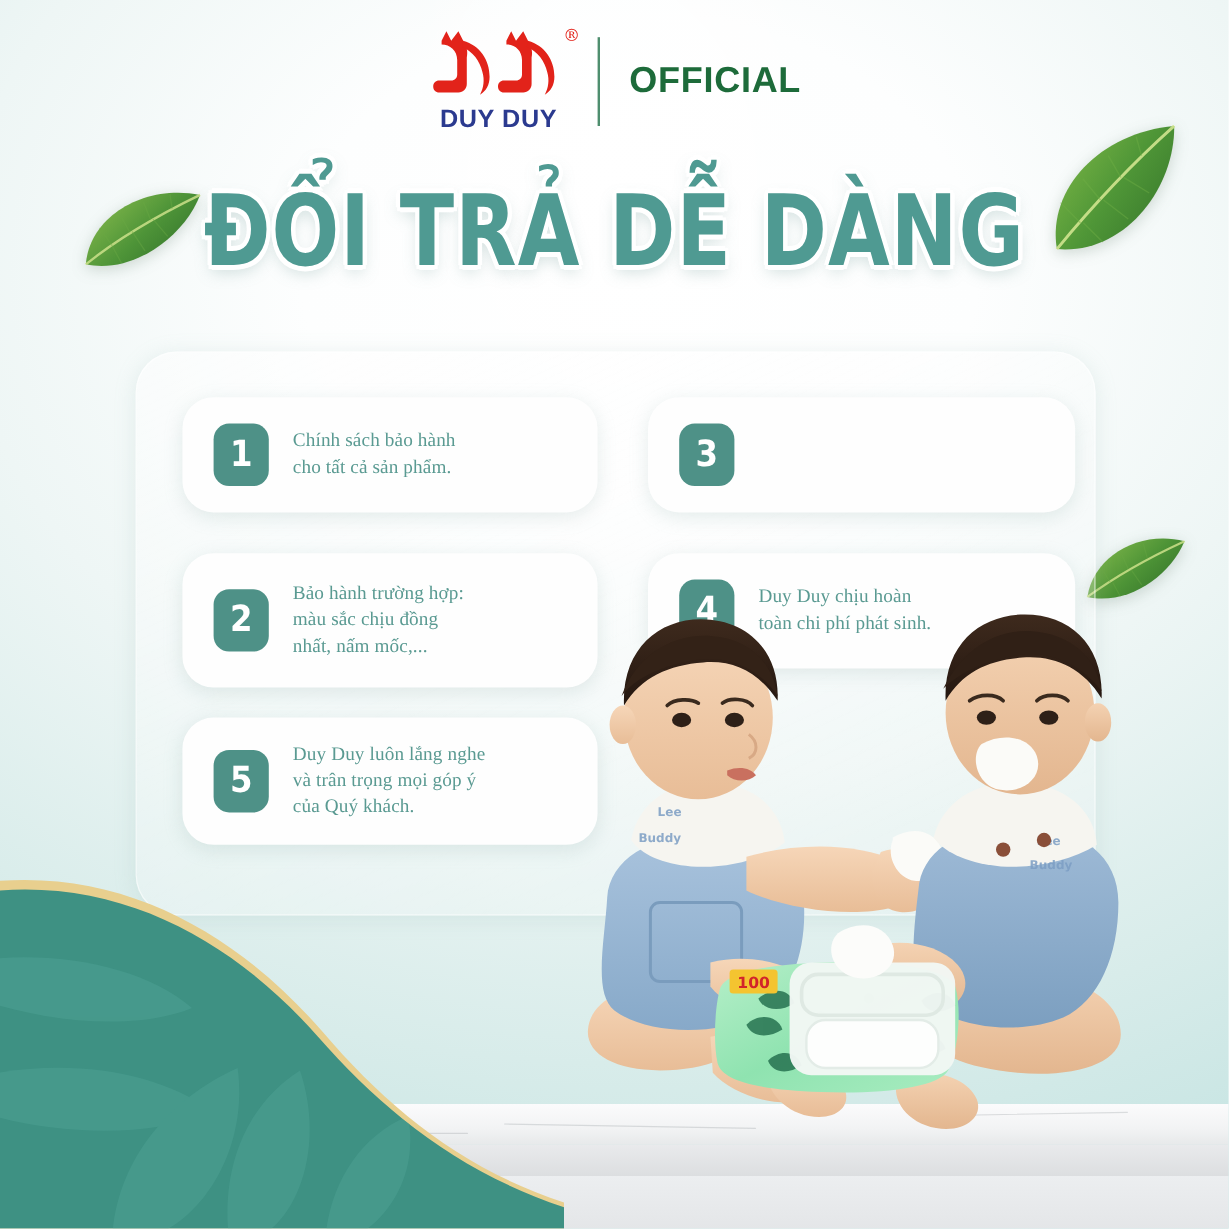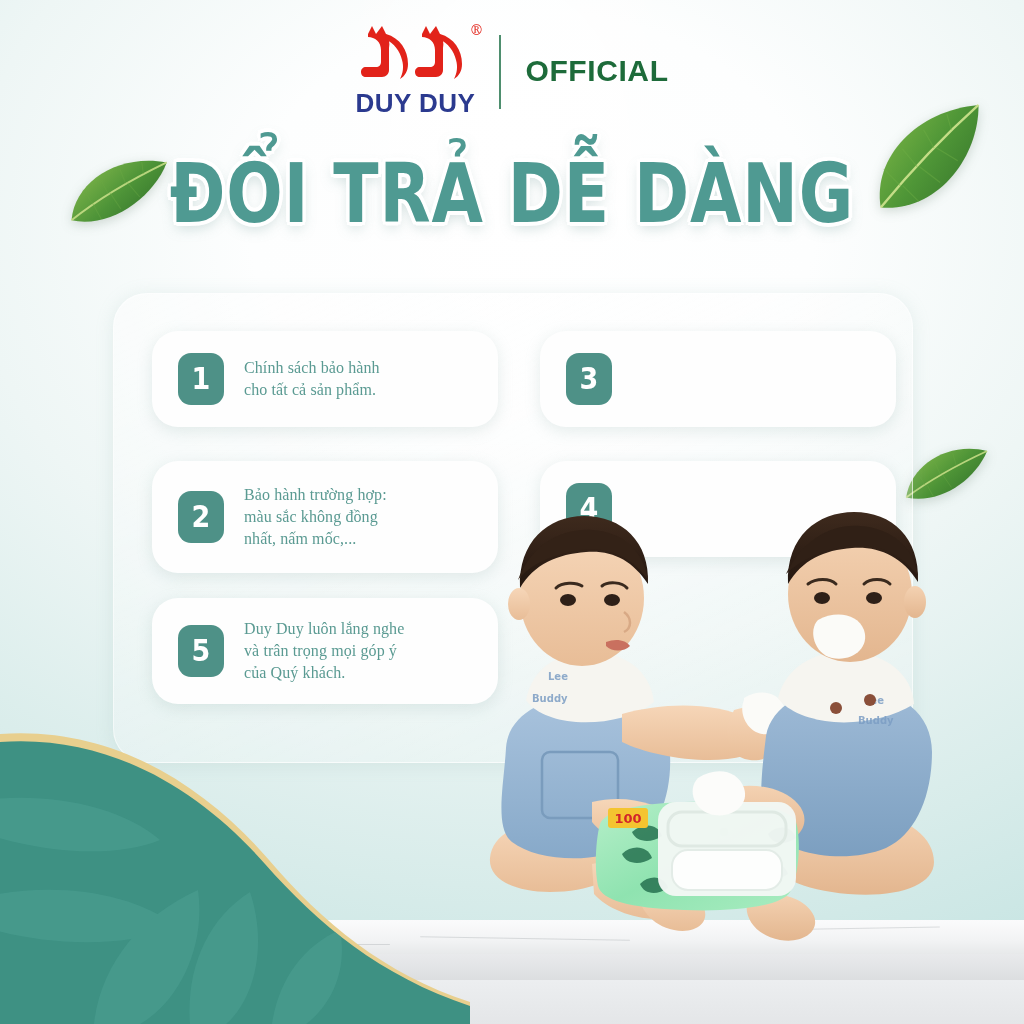--- a/index.html
+++ b/index.html
@@ -32,21 +32,21 @@
     display:flex; align-items:center; justify-content:center; gap:24px;
   }
   .logo-block{ display:flex; flex-direction:column; align-items:center; }
   .cats-wrap{ position:relative; width:118px; height:62px; }
   .reg-mark{
     position:absolute; right:-9px; top:-2px;
     font-size:14px; color:#e2231a; font-family:"DejaVu Serif", serif;
   }
   .brand-word{
     font-family:"Liberation Sans", sans-serif;
-    font-weight:bold; font-size:26px; letter-spacing:.5px;
+    font-weight:bold; font-size:21px; letter-spacing:.5px;
     color:#2b3a8f; margin-top:2px;
   }
   .logo-divider{ width:2px; height:74px; background:#2f7a55; opacity:.85; }
   .official-store{
     font-family:Liberation Sans, sans-serif;
     font-weight:bold; font-size:30px; line-height:1.22;
     color:#1d6b3a; letter-spacing:.6px;
   }
 
   
@@ -247,30 +247,32 @@
 
   <div class="card" id="card-1">
     <div class="badge">1</div>
     <div class="card-text">Chính sách bảo hành
 cho tất cả sản phẩm.</div>
   </div>
 
   <div class="card" id="card-2">
     <div class="badge">2</div>
     <div class="card-text">Bảo hành trường hợp:
-màu sắc không đồng
+màu sắc chịu đồng
 nhất, nấm mốc,...</div>
   </div>
 
   <div class="card" id="card-3">
     <div class="badge">3</div>
   </div>
 
   <div class="card" id="card-4">
     <div class="badge">4</div>
+    <div class="card-text">Duy Duy chịu hoàn
+toàn chi phí phát sinh.</div>
   </div>
 
   <div class="card" id="card-5">
     <div class="badge">5</div>
     <div class="card-text">Duy Duy luôn lắng nghe
 và trân trọng mọi góp ý
 của Quý khách.</div>
   </div>
 
   <div class="shelf">

